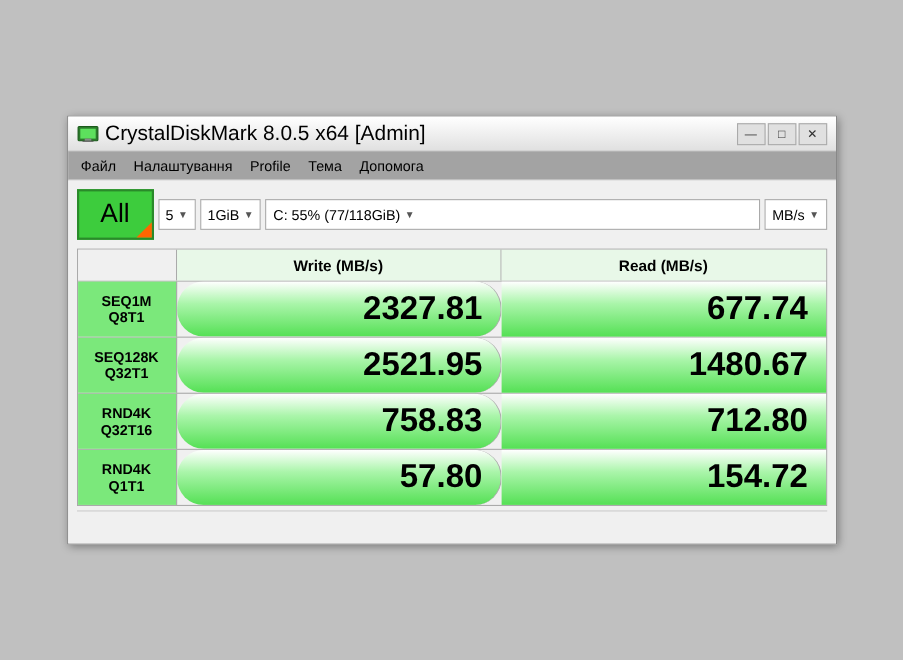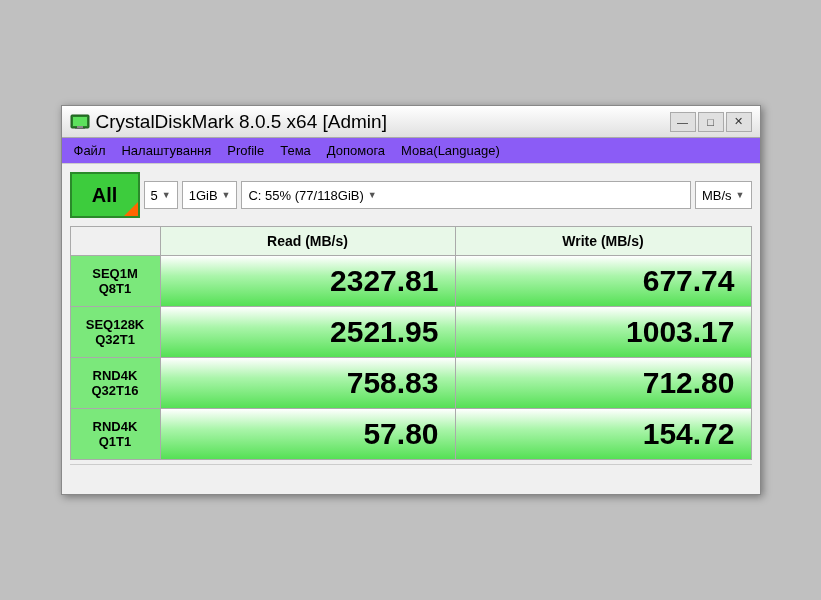--- a/index.html
+++ b/index.html
@@ -53,21 +53,21 @@
       align-items: center;
       justify-content: center;
       font-size: 11px;
       color: #333;
     }
 
     .menu-bar {
       display: flex;
       gap: 0px;
       padding: 2px 4px;
-      background: #8b5cf6;
+      background: #a3a3a3;
       border-bottom: 1px solid #ccc;
     }
     .menu-item {
       padding: 3px 8px;
       font-size: 13px;
       cursor: pointer;
       color: #000;
     }
 
     .content {
@@ -78,22 +78,22 @@
     .controls-row {
       display: flex;
       align-items: center;
       gap: 4px;
       margin-bottom: 8px;
     }
     .all-btn {
       background: #3dcc3d;
       border: 2px solid #2a8a2a;
       color: #000;
-      font-size: 20px;
-      font-weight: bold;
+      font-size: 24px;
+      font-weight: normal;
       width: 70px;
       height: 46px;
       cursor: pointer;
       display: flex;
       align-items: center;
       justify-content: center;
       position: relative;
     }
     .all-btn::after {
       content: '';
@@ -170,20 +170,21 @@
       text-align: center;
     }
 
     .read-cell {
       background: linear-gradient(to bottom, #ffffff 0%, #aaf5aa 40%, #55e055 100%);
       display: flex;
       align-items: flex-end;
       justify-content: flex-end;
       padding: 8px 16px;
       border-right: 1px solid #aaa;
+      border-radius: 24px;
     }
     .write-cell {
       background: linear-gradient(to bottom, #ffffff 0%, #aaf5aa 40%, #55e055 100%);
       display: flex;
       align-items: center;
       justify-content: flex-end;
       padding: 8px 16px;
     }
     .cell-value {
       font-size: 30px;
@@ -219,21 +220,20 @@
       <button class="title-btn close">✕</button>
     </div>
   </div>
 
   <div class="menu-bar">
     <span class="menu-item">Файл</span>
     <span class="menu-item">Налаштування</span>
     <span class="menu-item">Profile</span>
     <span class="menu-item">Тема</span>
     <span class="menu-item">Допомога</span>
-    <span class="menu-item">Мова(Language)</span>
   </div>
 
   <div class="content">
 
     <div class="controls-row">
       <button class="all-btn">All</button>
 
       <div class="dropdown">
         <span>5</span>
         <span class="dropdown-arrow">▼</span>
@@ -252,22 +252,22 @@
       <div class="dropdown">
         <span>MB/s</span>
         <span class="dropdown-arrow">▼</span>
       </div>
     </div>
 
     <div class="table-container">
 
       <div class="table-header-row">
         <div class="th-empty"></div>
+        <div class="th-cell">Write (MB/s)</div>
         <div class="th-cell">Read (MB/s)</div>
-        <div class="th-cell">Write (MB/s)</div>
       </div>
 
       <div class="table-row">
         <div class="row-label">
           <span>SEQ1M</span>
           <span>Q8T1</span>
         </div>
         <div class="read-cell">
           <span class="cell-value">2327.81</span>
         </div>
@@ -278,21 +278,21 @@
 
       <div class="table-row">
         <div class="row-label">
           <span>SEQ128K</span>
           <span>Q32T1</span>
         </div>
         <div class="read-cell">
           <span class="cell-value">2521.95</span>
         </div>
         <div class="write-cell">
-          <span class="cell-value">1003.17</span>
+          <span class="cell-value">1480.67</span>
         </div>
       </div>
 
       <div class="table-row">
         <div class="row-label">
           <span>RND4K</span>
           <span>Q32T16</span>
         </div>
         <div class="read-cell">
           <span class="cell-value">758.83</span>

